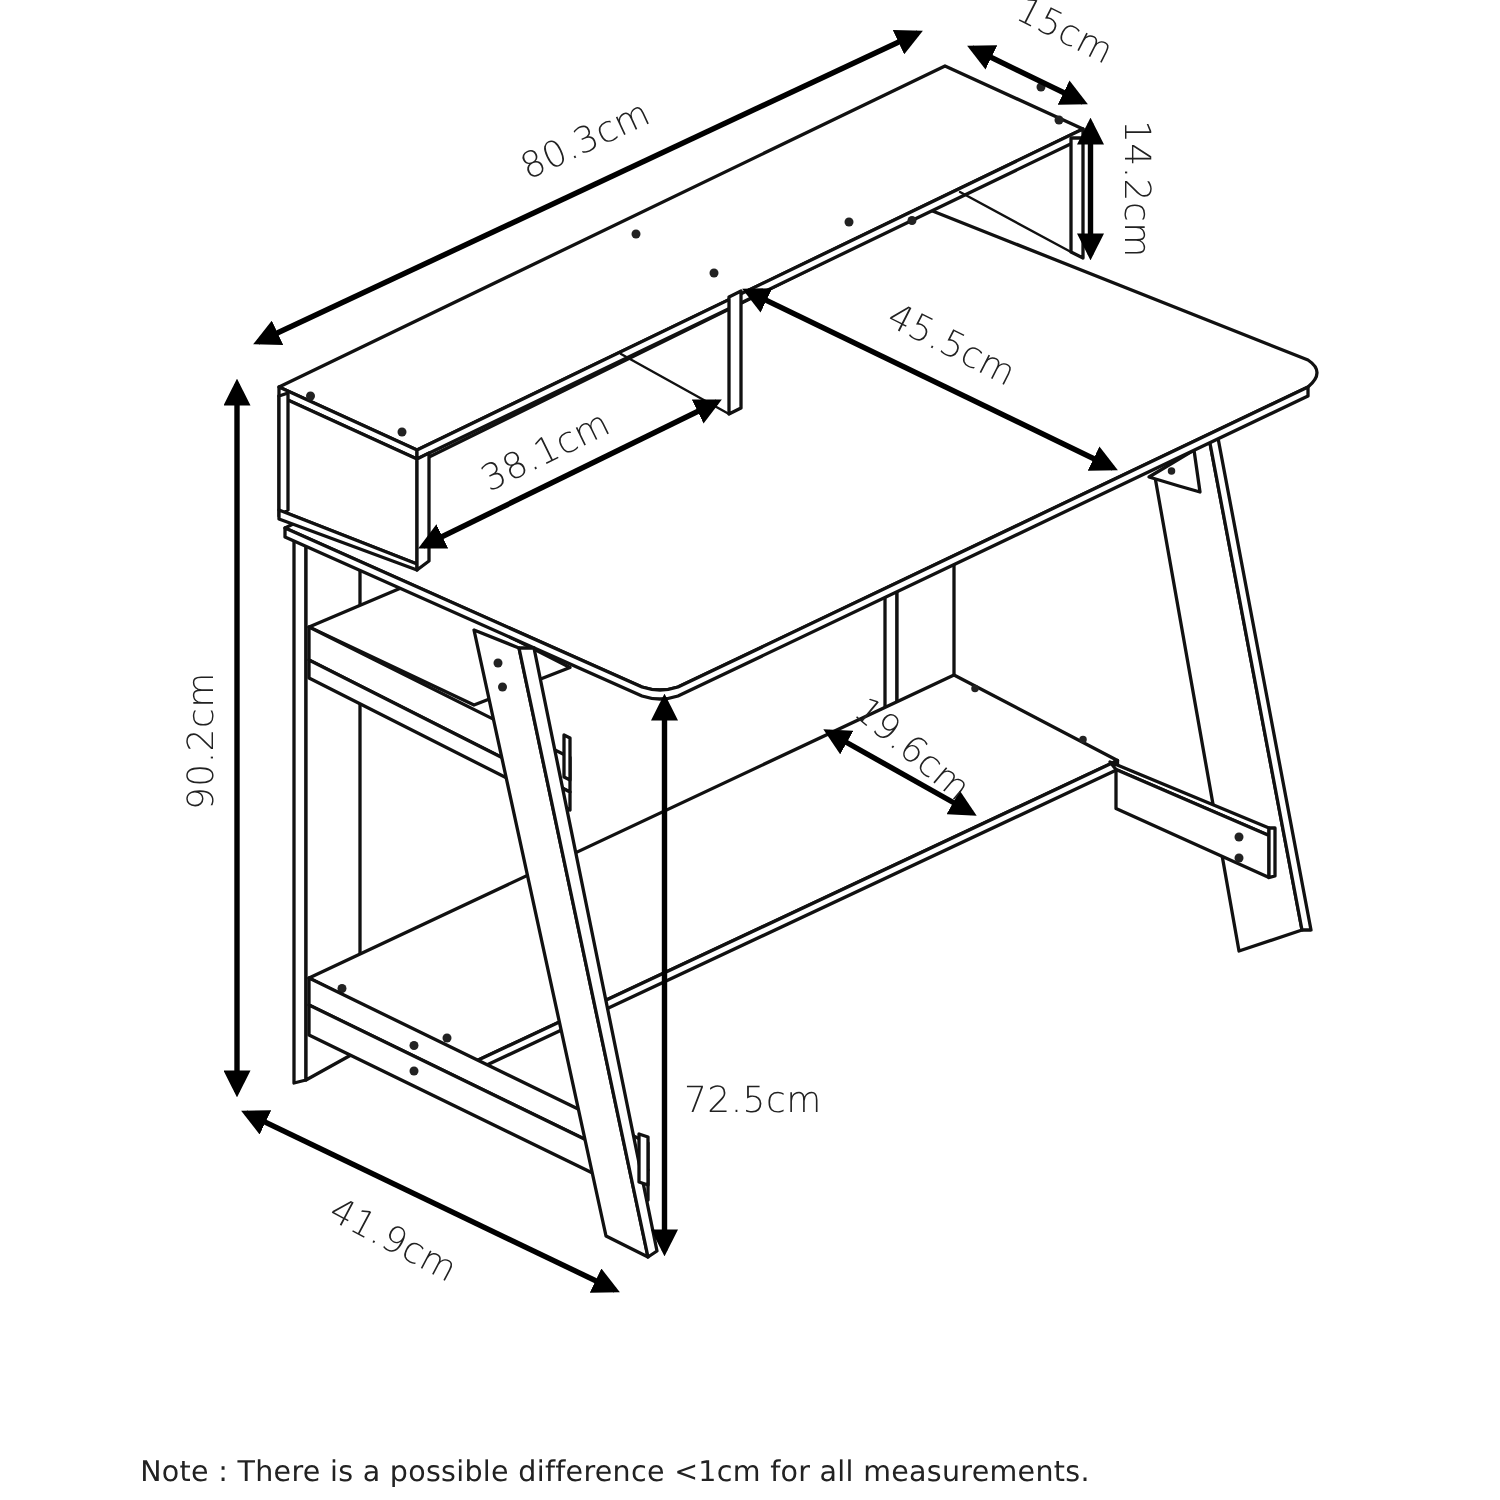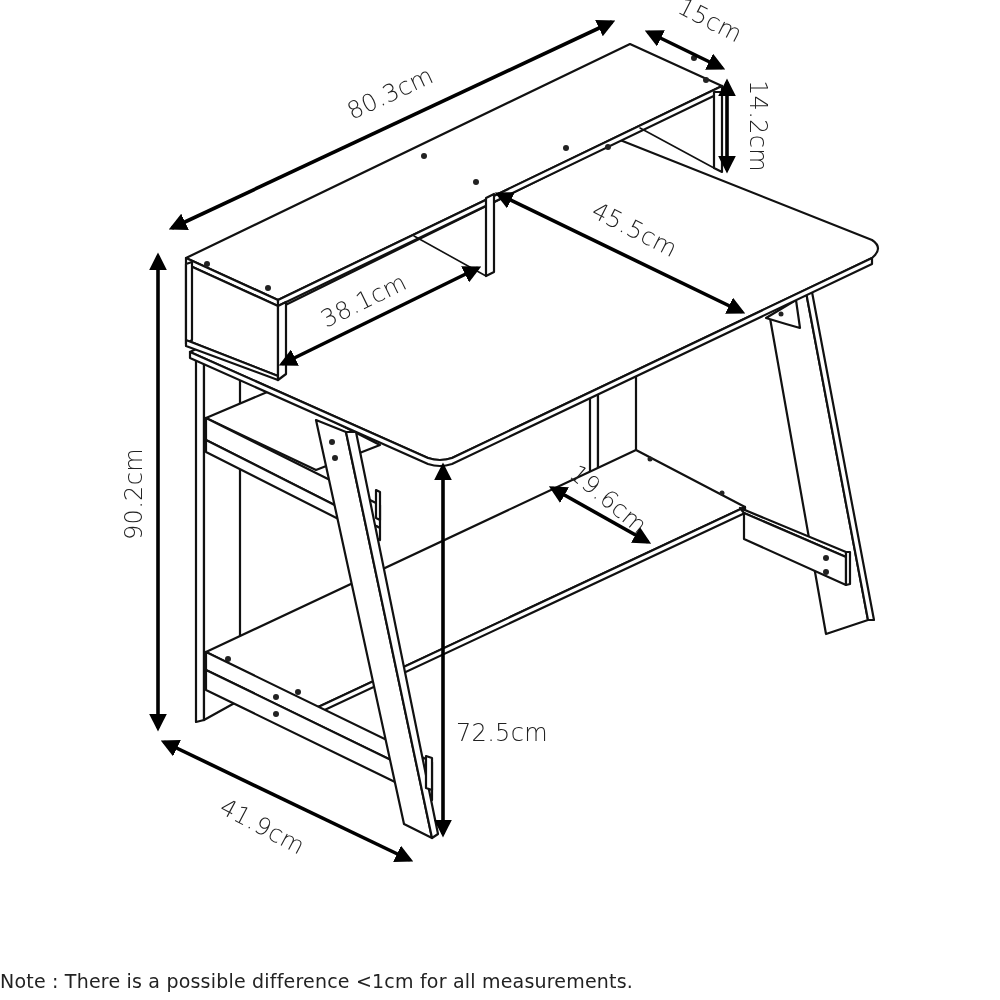--- a/index.html
+++ b/index.html
@@ -32,21 +32,21 @@
       font-size: 24px;
       font-weight: 300;
       fill: #222;
       letter-spacing: 0.3px;
     }
     .note {
       position: absolute;
       left: 0;
       width: 820px;
       top: 970px;
-      text-align: left;
+      text-align: center;
       font-family: "DejaVu Sans", sans-serif;
       font-size: 19px;
       color: #222;
       letter-spacing: 0.2px;
     }
   </style>
 </head>
 <body>
 
 <svg id="diagram" viewBox="0 0 1000 1000" xmlns="http://www.w3.org/2000/svg">

